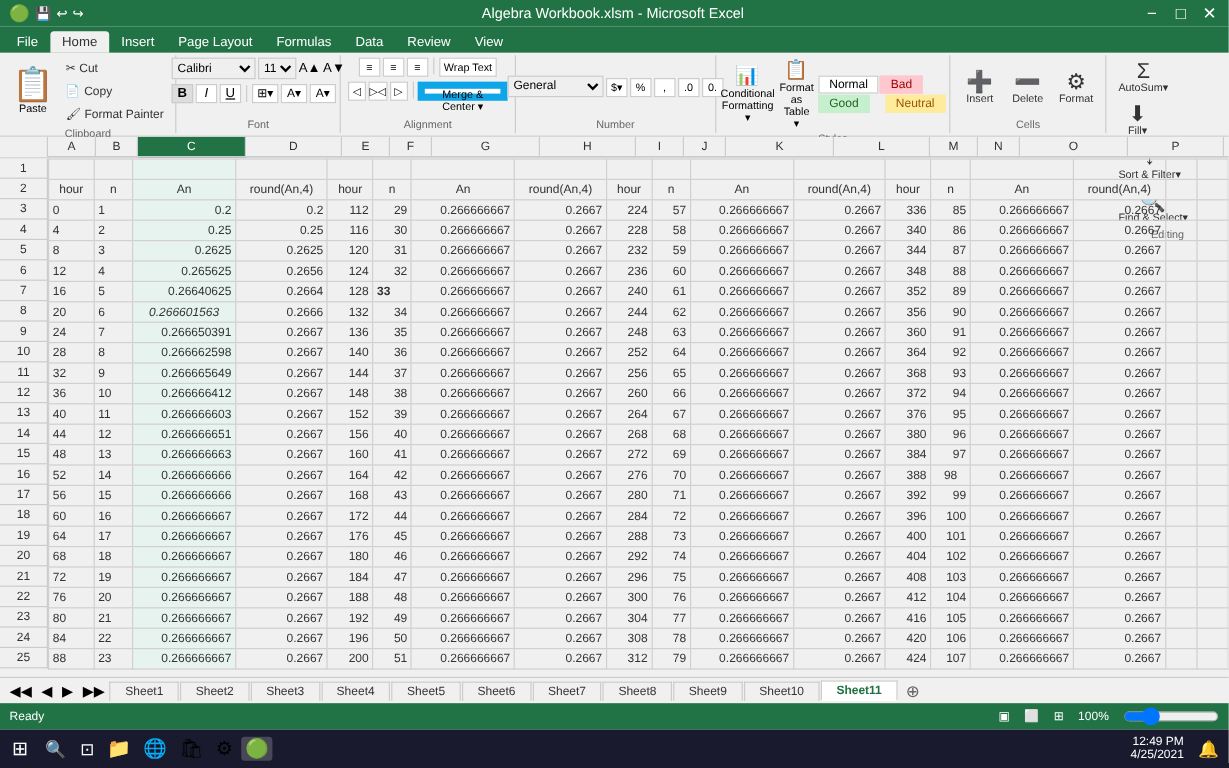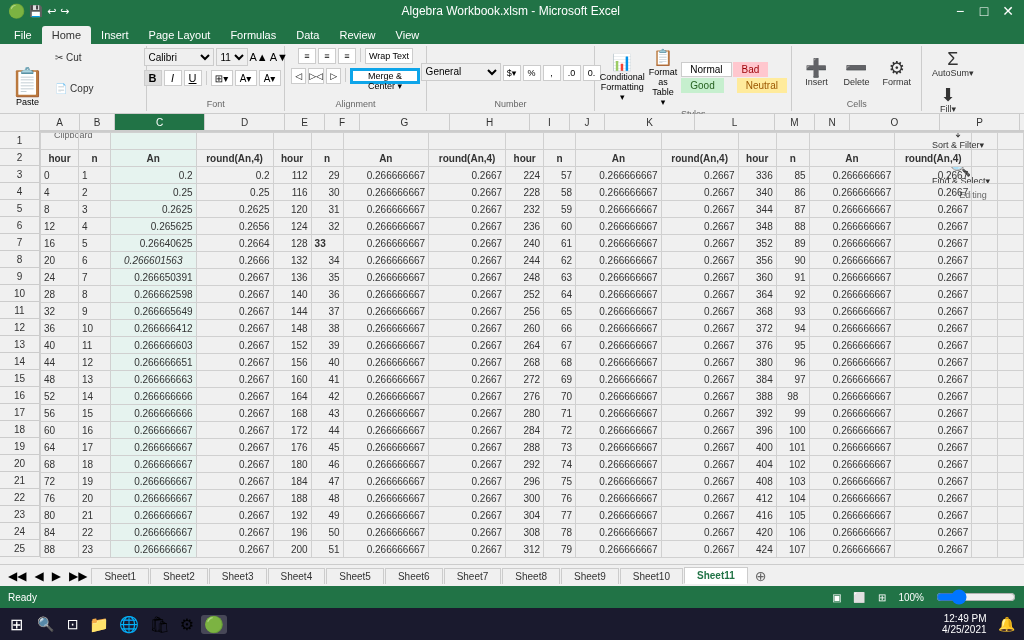--- a/index.html
+++ b/index.html
@@ -57,21 +57,21 @@
     .sheet-tab.active { background: white; border-bottom: 1px solid white; color: #217346; font-weight: bold; }
 
     
     #statusbar { background: #217346; height: 22px; display: flex; align-items: center; justify-content: space-between; padding: 0 8px; color: white; font-size: 10px; }
     #statusbar .right { display: flex; gap: 12px; align-items: center; }
     
     
     #taskbar { background: #1a1a2e; height: 32px; display: flex; align-items: center; padding: 0 4px; gap: 4px; }
     .taskbar-spacer { flex: 1; }
     .taskbar-right { color: white; font-size: 10px; display: flex; flex-direction: column; align-items: flex-end; margin-right: 4px; }
-    .header-row td { font-weight: bold; text-align: center; background: #f0f0f0; }
+    .header-row td { font-weight: normal; text-align: center; background: #f0f0f0; }
   </style>
 </head>
 <body>
 
 <div id="app" style="width:1024px;height:640px;display:flex;flex-direction:column;overflow:hidden;">
 
   <div id="titlebar">
     <div class="quick-access">
       <span style="font-size:14px;">🟢</span>
       <span style="cursor:pointer;color:white;font-size:11px;">💾</span>
@@ -98,21 +98,21 @@
   </div>
 
   <div id="ribbon">
 
     <div class="ribbon-group">
       <div class="ribbon-group-content">
         <div style="display:flex;flex-direction:column;align-items:center;cursor:pointer;padding:2px 4px;border-radius:2px;">
           <span style="font-size:28px;line-height:1;">📋</span>
           <span style="font-size:9px;">Paste</span>
         </div>
-        <div style="display:flex;flex-direction:column;gap:13px;">
+        <div style="display:flex;flex-direction:column;gap:1px;">
           <div class="ribbon-btn-small">✂ Cut</div>
           <div class="ribbon-btn-small">📄 Copy</div>
           <div class="ribbon-btn-small">🖌 Format Painter</div>
         </div>
       </div>
       <div class="ribbon-group-label">Clipboard</div>
     </div>
 
     <div class="ribbon-group" style="min-width:120px;">
       <div class="ribbon-group-content" style="flex-direction:column;align-items:flex-start;">
@@ -146,21 +146,21 @@
           <button style="width:18px;height:16px;font-size:9px;cursor:pointer;border:1px solid #ccc;background:white;">≡</button>
           <button style="width:18px;height:16px;font-size:9px;cursor:pointer;border:1px solid #ccc;background:white;">≡</button>
           <span style="width:1px;height:14px;background:#ccc;margin:0 2px;"></span>
           <button style="font-size:9px;height:16px;cursor:pointer;border:1px solid #ccc;background:white;padding:0 3px;">Wrap Text</button>
         </div>
         <div style="display:flex;gap:2px;">
           <button style="width:18px;height:16px;font-size:9px;cursor:pointer;border:1px solid #ccc;background:white;">◁</button>
           <button style="width:18px;height:16px;font-size:9px;cursor:pointer;border:1px solid #ccc;background:white;">▷◁</button>
           <button style="width:18px;height:16px;font-size:9px;cursor:pointer;border:1px solid #ccc;background:white;">▷</button>
           <span style="width:1px;height:14px;background:#ccc;margin:0 2px;"></span>
-          <button style="font-size:9px;height:16px;cursor:pointer;border:3px solid #0ea5e9;background:white;padding:0 3px;">Merge &amp; Center ▾</button>
+          <button style="font-size:9px;height:16px;cursor:pointer;border:6px solid #0ea5e9;background:white;padding:0 3px;">Merge &amp; Center ▾</button>
         </div>
       </div>
       <div class="ribbon-group-label">Alignment</div>
     </div>
 
     <div class="ribbon-group" style="min-width:80px;">
       <div class="ribbon-group-content" style="flex-direction:row;">
         <select style="font-size:10px;height:18px;width:80px;border:1px solid #ccc;margin-bottom:2px;">
           <option>General</option>
         </select>

